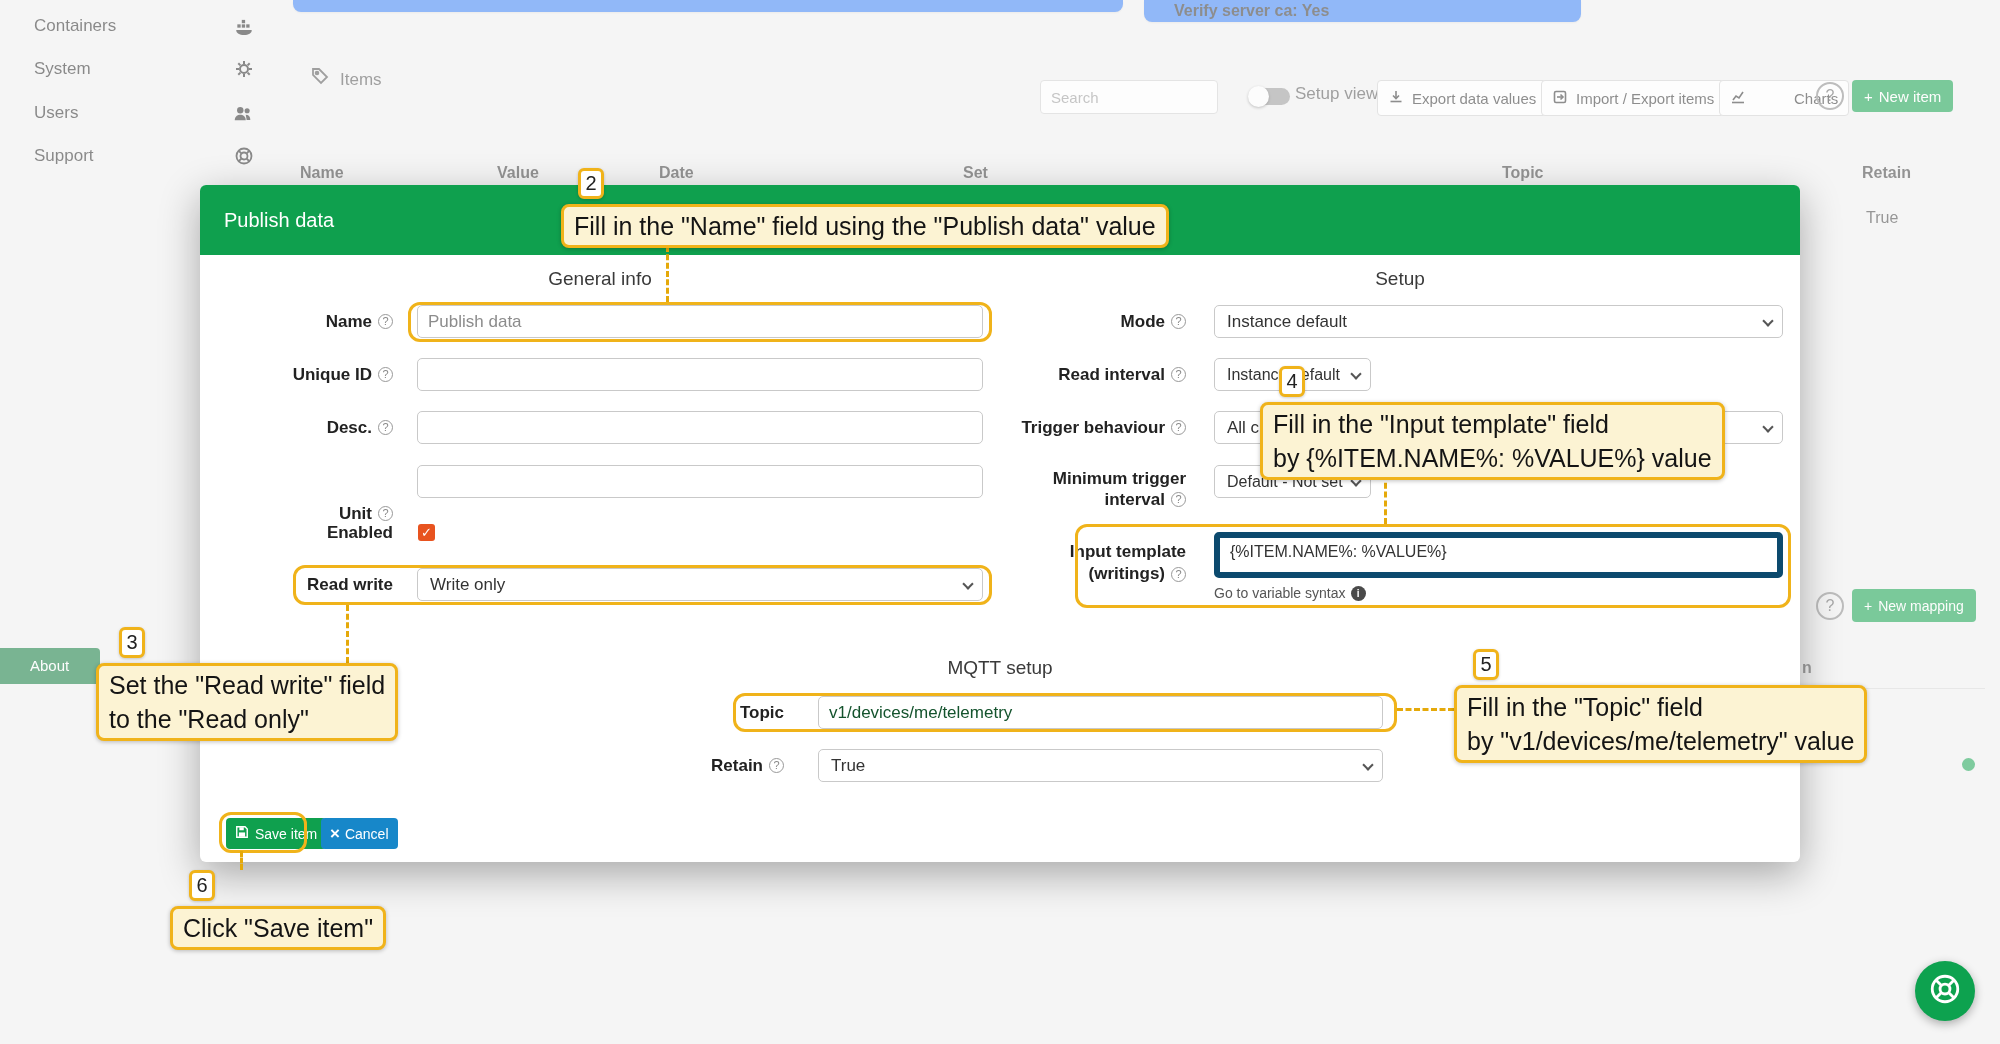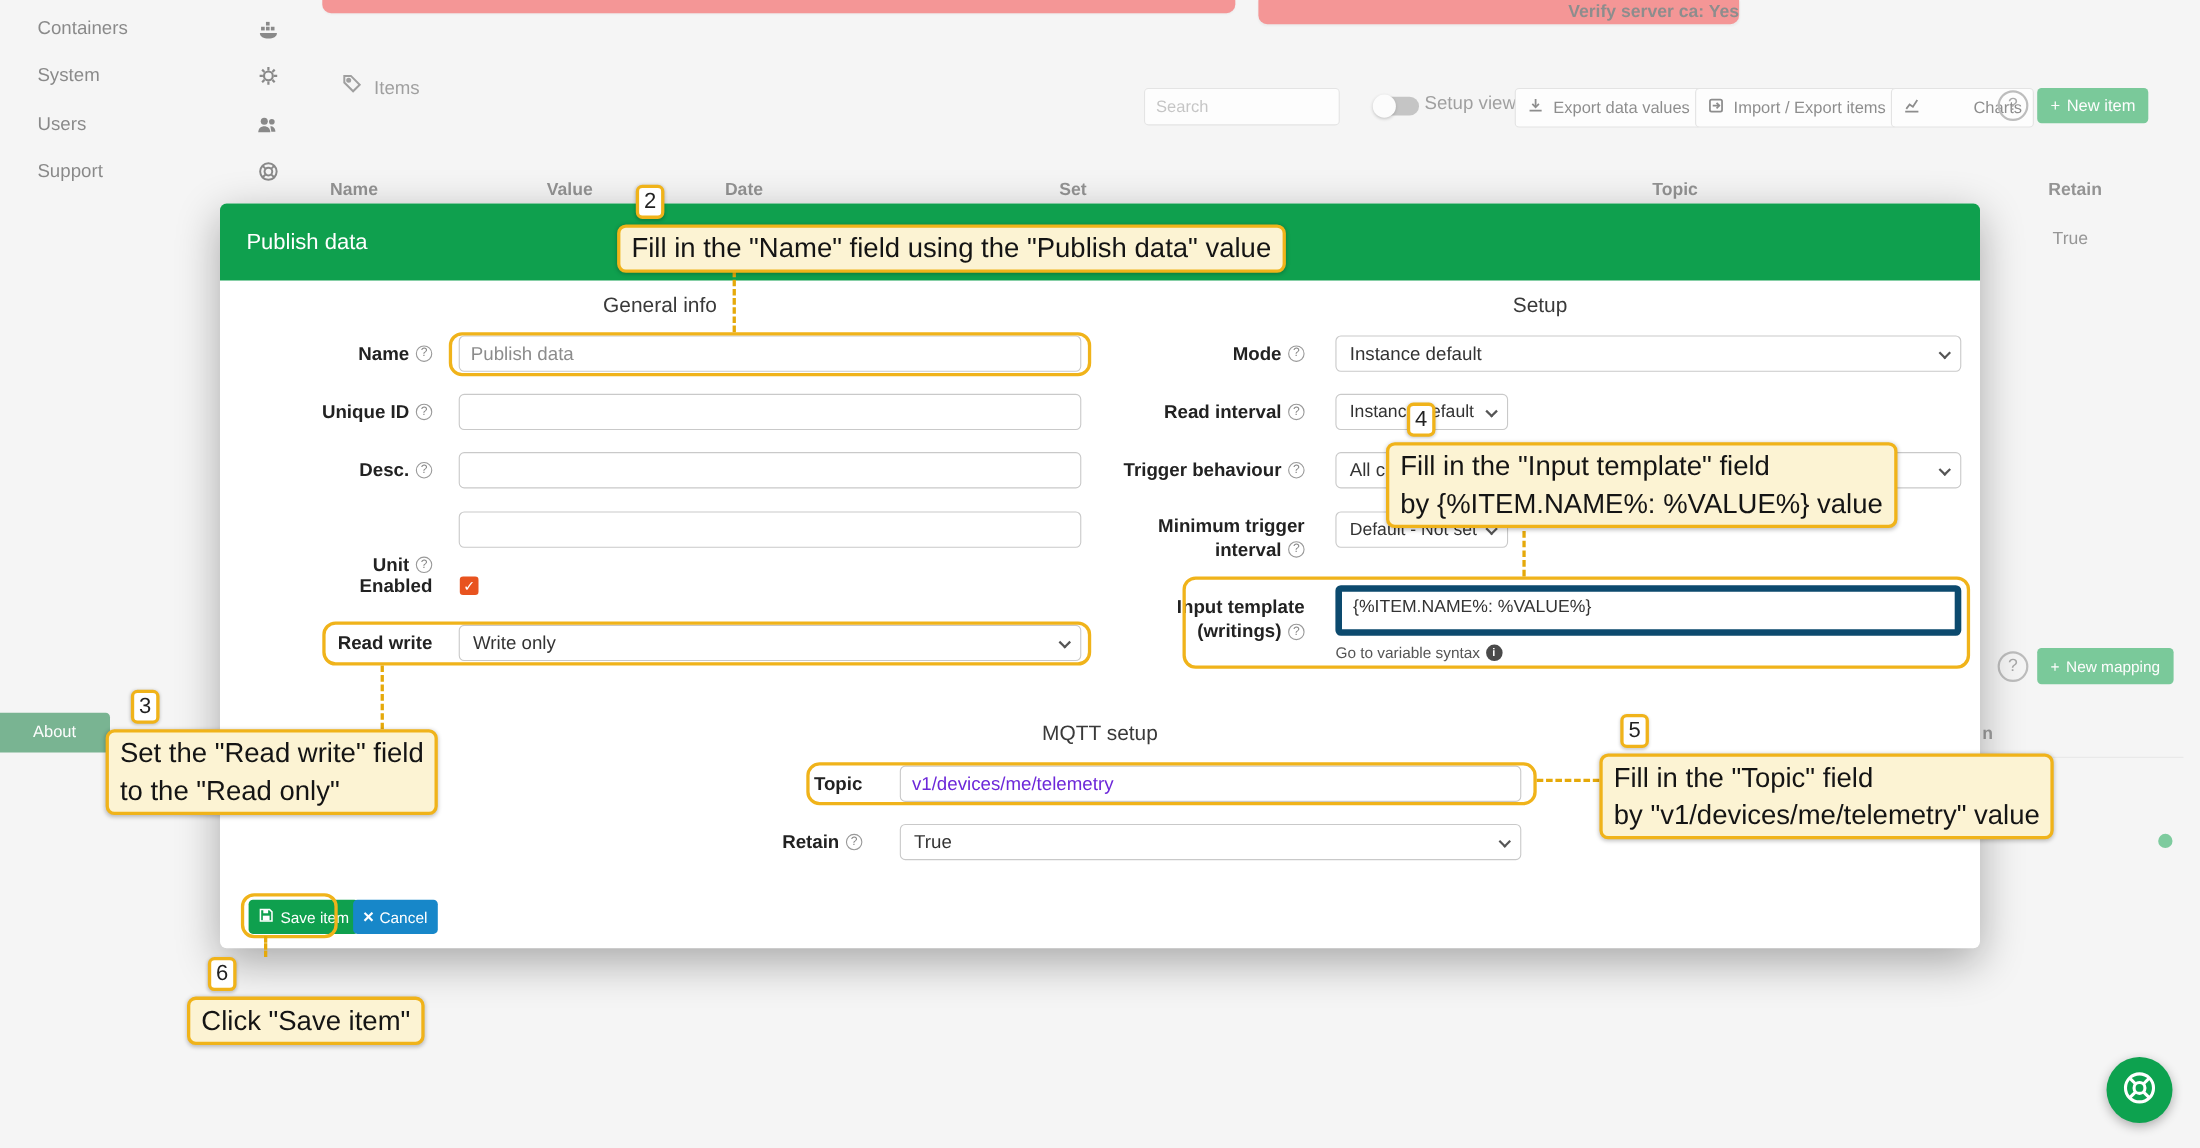--- a/index.html
+++ b/index.html
@@ -3,21 +3,21 @@
 <meta charset="utf-8">
 <style>
   * { margin:0; padding:0; box-sizing:border-box; }
   html,body { background:#e8e8e8; }
   body { font-family:"Liberation Sans","DejaVu Sans",sans-serif; }
   #screen { position:relative; width:2000px; height:1044px; background:#f1f1f1; overflow:hidden; }
   .abs { position:absolute; }
 
   
   .side-item { display:flex; align-items:flex-start; font-size:17px; color:#2d2d2d; }
-  .panel-strip { background:#ef4444; border-radius:0 0 8px 8px; box-shadow:0 1px 2px rgba(0,0,0,.08);text-align:right; }
+  .panel-strip { background:#3b82f6; border-radius:0 0 8px 8px; box-shadow:0 1px 2px rgba(0,0,0,.08); }
   .tb-btn { display:inline-flex; align-items:center; gap:8px; height:36px; padding:0 10px; background:#fff; border:1px solid #cfcfcf; border-radius:4px; font-size:15px; color:#333; white-space:nowrap; }
   .green-btn { display:inline-flex; align-items:center; gap:6px; height:32px; padding:0 12px; background:#12A14B; border:none; border-radius:4px; font-size:15px; color:#fff; white-space:nowrap; }
   .help-circle { width:28px; height:28px; border:2px solid #8a8a8a; border-radius:50%; display:flex; align-items:center; justify-content:center; font-size:16px; color:#666; }
   .th { font-size:16px; font-weight:bold; color:#3f3f3f; }
   .td { font-size:16px; color:#444; }
   .search { height:31px; width:178px; border:1px solid #d2d2d2; border-radius:4px; background:#fff; font-size:15px; color:#333; padding:16px 10px; font-family:inherit; }
   .search::placeholder { color:#9a9a9a; }
   .toggle-track { width:38px; height:17px; border-radius:9px; background:#9a9a9a; }
   .toggle-knob { width:21px; height:21px; border-radius:50%; background:#fdfdfd; box-shadow:0 1px 3px rgba(0,0,0,.4); }
   .about-bar { background:#107A3D; color:#fff; font-size:15px; line-height:36px; padding-left:30px; border-radius:0 4px 4px 0; }
@@ -26,21 +26,21 @@
 
   
   .modal { left:200px; top:185px; width:1600px; height:677px; background:#fff; border-radius:6px; box-shadow:0 12px 40px rgba(0,0,0,.32); z-index:20; }
   .modal-header { position:absolute; left:0; top:0; width:100%; height:70px; background:#0FA04E; border-radius:6px 6px 0 0; }
   .modal-title { position:absolute; left:24px; top:0; line-height:70px; color:#fff; font-size:20px; font-weight:500; }
   .h2 { font-size:19px; color:#3a3a3a; text-align:center; }
   .lblrow { position:absolute; display:flex; justify-content:flex-end; align-items:center; gap:6px; font-size:17px; font-weight:bold; color:#222; height:33px; }
   .lblcol { position:absolute; display:flex; flex-direction:column; align-items:flex-end; font-size:17px; font-weight:bold; color:#222; line-height:21px; }
   .lblcol .l2 { display:flex; align-items:center; gap:6px; }
   .qm { width:15px; height:15px; border:1px solid #999; border-radius:50%; font-size:11px; line-height:13px; text-align:center; color:#888; font-weight:normal; flex:0 0 auto; }
-  .inp { position:absolute; height:33px; border:1px solid #c9c9c9; border-radius:5px; font-size:17px; color:#6d28d9; padding:0 10px; background:#fff; font-family:inherit; }
+  .inp { position:absolute; height:33px; border:1px solid #c9c9c9; border-radius:5px; font-size:17px; color:#14532d; padding:0 10px; background:#fff; font-family:inherit; }
   .inp.ghost { color:#8c8c8c; }
   .sel { position:absolute; height:33px; border:1px solid #c9c9c9; border-radius:5px; background:#fff; display:flex; align-items:center; padding:0 28px 0 12px; font-size:17px; color:#333; overflow:hidden; white-space:nowrap; }
   .sel.narrow { font-size:16px; padding-right:24px; }
   .chev { position:absolute; right:10px; top:11px; width:8px; height:8px; border-right:2px solid #555; border-bottom:2px solid #555; transform:rotate(45deg); }
   .txa { position:absolute; width:569px; height:46px; border:6px solid #0c4a6e; border-radius:5px; font-size:16px; color:#333; padding:5px 10px; font-family:inherit; resize:none; overflow:hidden; }
   .cb { position:absolute; width:17px; height:17px; background:#E8531F; border-radius:3px; color:#fff; font-size:13px; line-height:17px; text-align:center; }
   .helper { position:absolute; font-size:14px; color:#555; display:flex; align-items:center; gap:5px; }
   .info-i { width:15px; height:15px; background:#4a4a4a; border-radius:50%; color:#fff; font-size:10px; line-height:15px; text-align:center; font-weight:bold; }
   .btn-save { position:absolute; display:inline-flex; align-items:center; gap:6px; height:31px; padding:0 9px; background:#0FA04E; border:none; border-radius:4px; color:#fff; font-size:14px; }
   .btn-cancel { position:absolute; display:inline-flex; align-items:center; gap:5px; height:31px; padding:0 9px; background:#1787C9; border:none; border-radius:4px; color:#fff; font-size:14px; }

